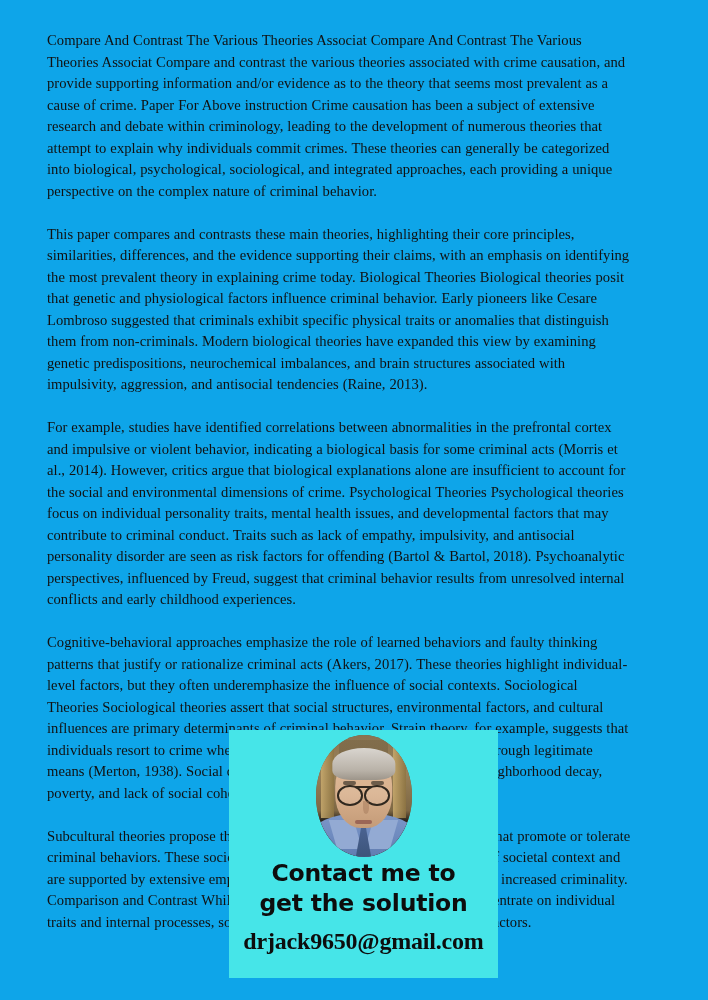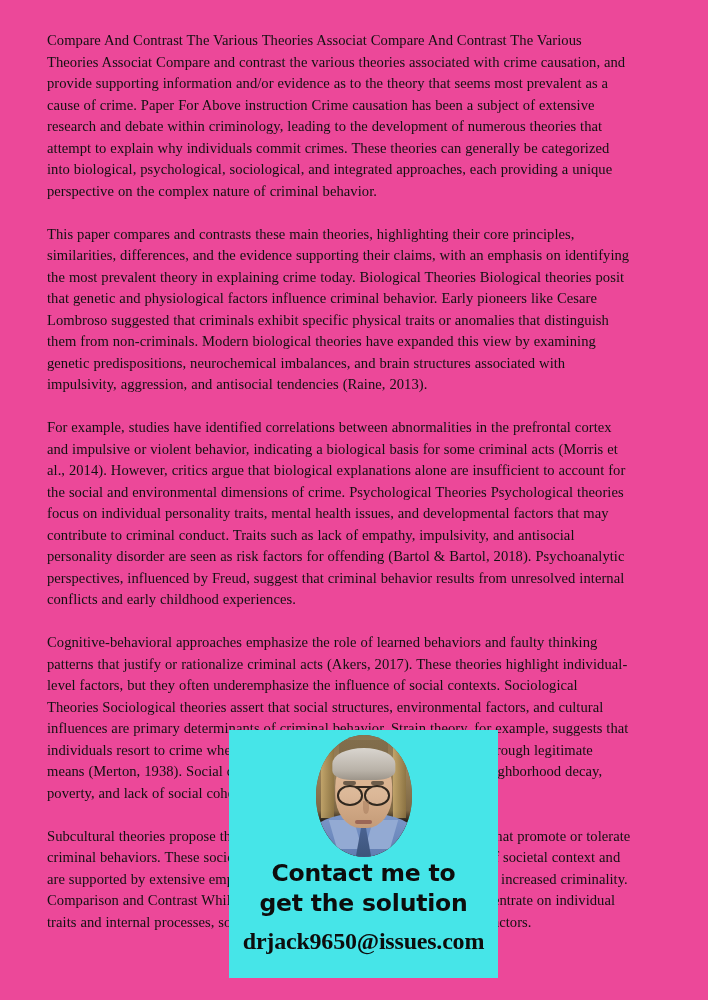--- a/index.html
+++ b/index.html
@@ -11,21 +11,21 @@
     width: 708px;
     height: 1000px;
     position: relative;
     overflow: hidden;
     font-family: "Liberation Serif", "DejaVu Serif", serif;
   }
 
   #page {
     position: absolute;
     inset: 0;
-    background: #ec4899;
+    background: #0ea5e9;
   }
 
   
   #doc {
     position: absolute;
     left: 47px;
     top: 30px;
     width: 585px;
     color: #000000;
   }
@@ -273,17 +273,17 @@
         <div class="nose"></div>
         <div class="mouth"></div>
       </div>
     </div>
 
     <div id="contact-lines">
       <div class="contact-line">Contact me to</div>
       <div class="contact-line">get the solution</div>
     </div>
 
-    <div id="contact-email">drjack9650@issues.com</div>
+    <div id="contact-email">drjack9650@gmail.com</div>
 
   </div>
 
 </div>
 
 </body></html>

